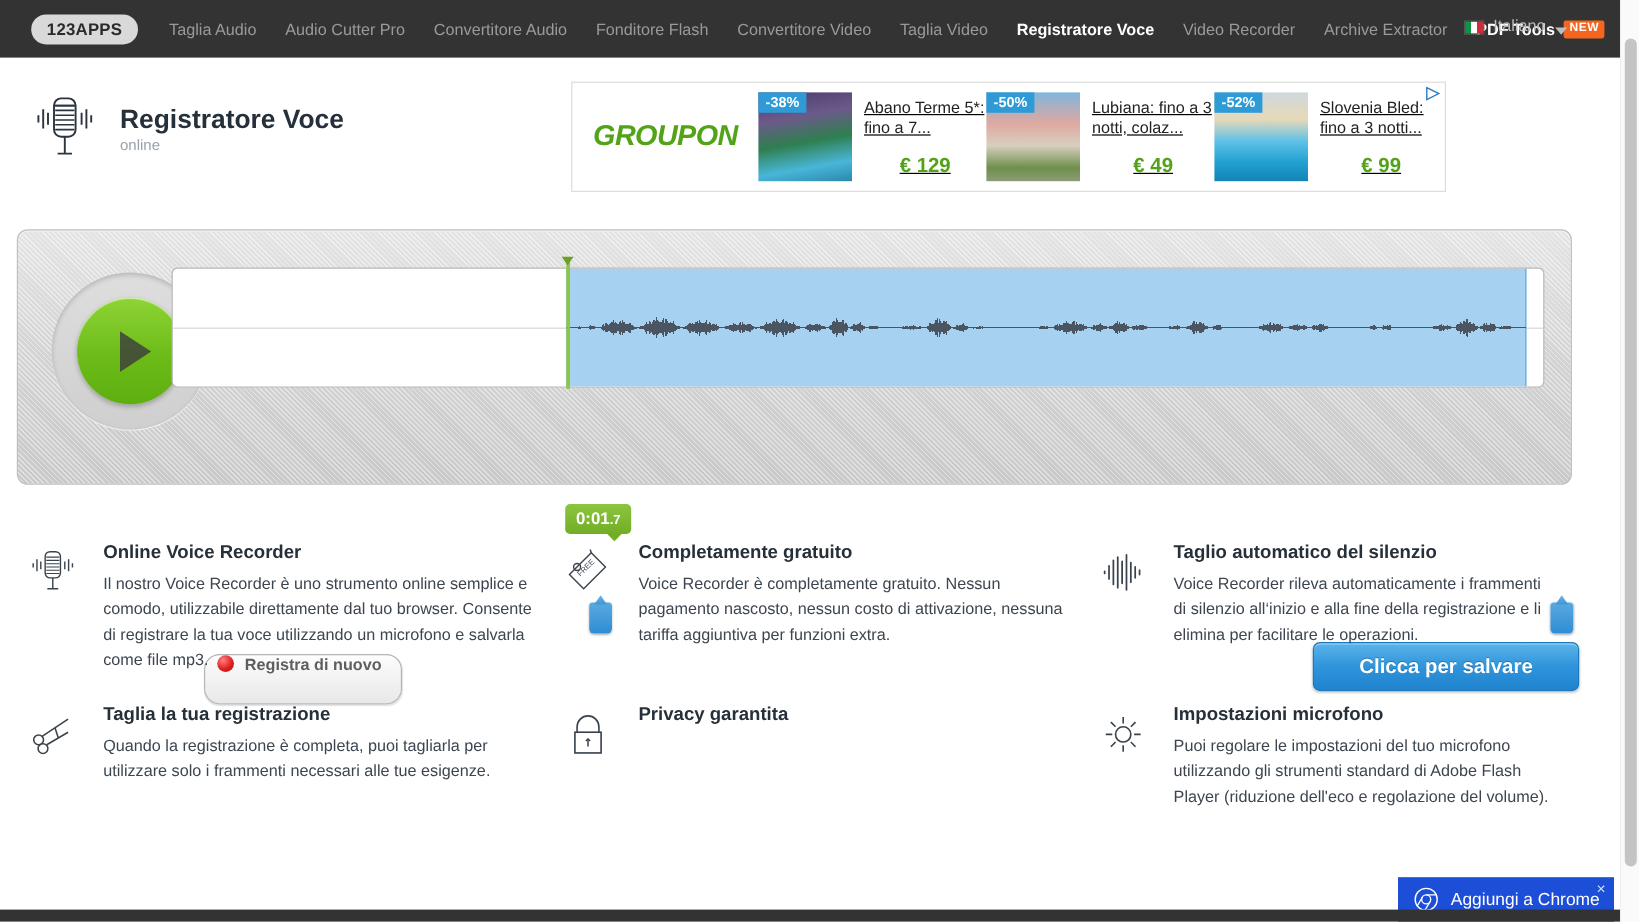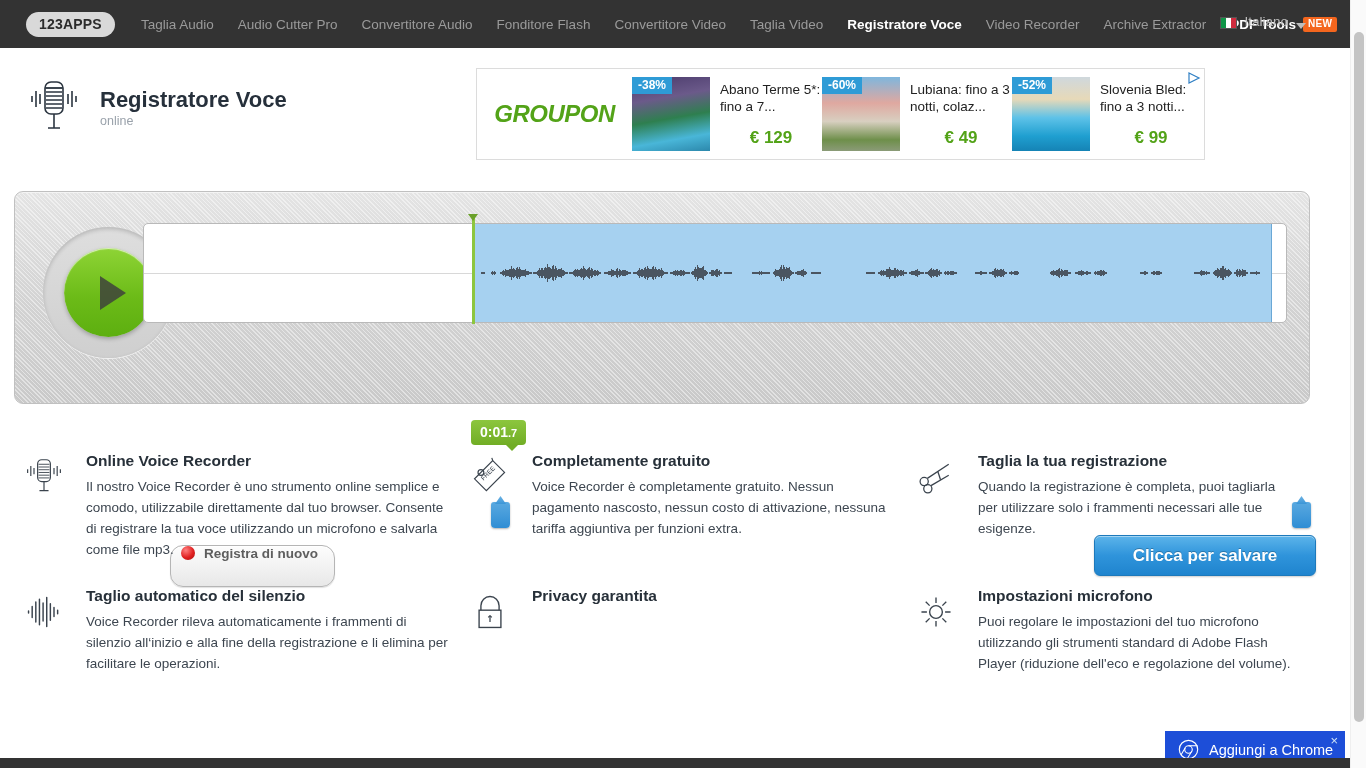--- a/index.html
+++ b/index.html
@@ -103,21 +103,21 @@
     background-size: cover;
   }
   .ad-thumb.t1 { background: linear-gradient(170deg,#4a3a6b 0%,#6b5a8a 30%,#2e7f4f 55%,#49b6d8 80%,#2c88ac 100%); }
   .ad-thumb.t2 { background: linear-gradient(180deg,#7fb6dd 0%,#dfa8a0 35%,#d8cfc0 60%,#6e8f4a 85%,#8b9b78 100%); }
   .ad-thumb.t3 { background: linear-gradient(180deg,#cfd8dd 0%,#e7d9b8 30%,#5ec2e8 55%,#1f9fd0 80%,#1583b5 100%); }
   .ad-disc {
     position: absolute; left: 0; top: 0;
     background: #2e9bd6; color: #fff; font-size: 12px; font-weight: bold;
     padding: 2px 6px 3px; line-height: 1;
   }
-  .ad-text { padding: 14px 0 0 10px; width: 112px; flex: none; }
+  .ad-text { padding: 14px 0 0 10px; width: 112px; flex: none; text-decoration: underline; }
   .ad-title { font-size: 13.5px; color: #222; line-height: 1.25; }
   .ad-price { font-size: 17px; font-weight: bold; color: #53a318; margin-top: 12px; text-align: center; }
   #ad-mark {
     position: absolute; right: 3px; top: 3px;
     width: 13px; height: 13px;
   }
 
   
   #player {
     position: absolute; left: 14px; top: 191px;
@@ -331,21 +331,21 @@
       <span class="ad-disc">-38%</span>
     </div>
     <div class="ad-text">
       <div class="ad-title">Abano Terme 5*: fino a 7...</div>
       <div class="ad-price">€ 129</div>
     </div>
   </div>
 
   <div class="ad-item">
     <div class="ad-thumb t2">
-      <span class="ad-disc">-60%</span>
+      <span class="ad-disc">-50%</span>
     </div>
     <div class="ad-text">
       <div class="ad-title">Lubiana: fino a 3 notti, colaz...</div>
       <div class="ad-price">€ 49</div>
     </div>
   </div>
 
   <div class="ad-item">
     <div class="ad-thumb t3">
       <span class="ad-disc">-52%</span>
@@ -1229,46 +1229,46 @@
     </div>
     <div class="feat-body">
       <p class="feat-title">Completamente gratuito</p>
       <p class="feat-desc">Voice Recorder è completamente gratuito. Nessun pagamento nascosto, nessun costo di attivazione, nessuna tariffa aggiuntiva per funzioni extra.</p>
     </div>
   </div>
 
   <div class="feature">
     <div class="feat-icon">
       <svg viewBox="0 0 44 44" width="40" height="40">
+        <g stroke="#3a434d" stroke-width="1.6" stroke-linecap="round">
+          <path d="M5 21v2M9 16v12M13 11v22M17 8v28M21 12v20M25 6v32M29 13v18M33 17v10M37 20v4"></path>
+        </g>
+      </svg>
+    </div>
+    <div class="feat-body">
+      <p class="feat-title">Taglio automatico del silenzio</p>
+      <p class="feat-desc">Voice Recorder rileva automaticamente i frammenti di silenzio all‘inizio e alla fine della registrazione e li elimina per facilitare le operazioni.</p>
+    </div>
+  </div>
+
+  <div class="feature">
+    <div class="feat-icon">
+      <svg viewBox="0 0 44 44" width="40" height="40">
         <g fill="none" stroke="#3a434d" stroke-width="1.4">
           <circle cx="9" cy="27" r="4.5"></circle>
           <circle cx="13" cy="35" r="4.5"></circle>
           <path d="M12.5 23.5 L36 8"></path>
           <path d="M16.5 31.5 L36 20"></path>
           <path d="M24 16 L27 25"></path>
         </g>
       </svg>
     </div>
     <div class="feat-body">
       <p class="feat-title">Taglia la tua registrazione</p>
       <p class="feat-desc">Quando la registrazione è completa, puoi tagliarla per utilizzare solo i frammenti necessari alle tue esigenze.</p>
-    </div>
-  </div>
-
-  <div class="feature">
-    <div class="feat-icon">
-      <svg viewBox="0 0 44 44" width="40" height="40">
-        <g stroke="#3a434d" stroke-width="1.6" stroke-linecap="round">
-          <path d="M5 21v2M9 16v12M13 11v22M17 8v28M21 12v20M25 6v32M29 13v18M33 17v10M37 20v4"></path>
-        </g>
-      </svg>
-    </div>
-    <div class="feat-body">
-      <p class="feat-title">Taglio automatico del silenzio</p>
-      <p class="feat-desc">Voice Recorder rileva automaticamente i frammenti di silenzio all‘inizio e alla fine della registrazione e li elimina per facilitare le operazioni.</p>
     </div>
   </div>
 
   <div class="feature">
     <div class="feat-icon">
       <svg viewBox="0 0 44 44" width="40" height="40">
         <g fill="none" stroke="#3a434d" stroke-width="1.5">
           <path d="M12 20v-5a10 10 0 0 1 20 0v5"></path>
           <rect x="10" y="20" width="24" height="19"></rect>
           <path d="M22 26v7" stroke-width="1.4"></path>

